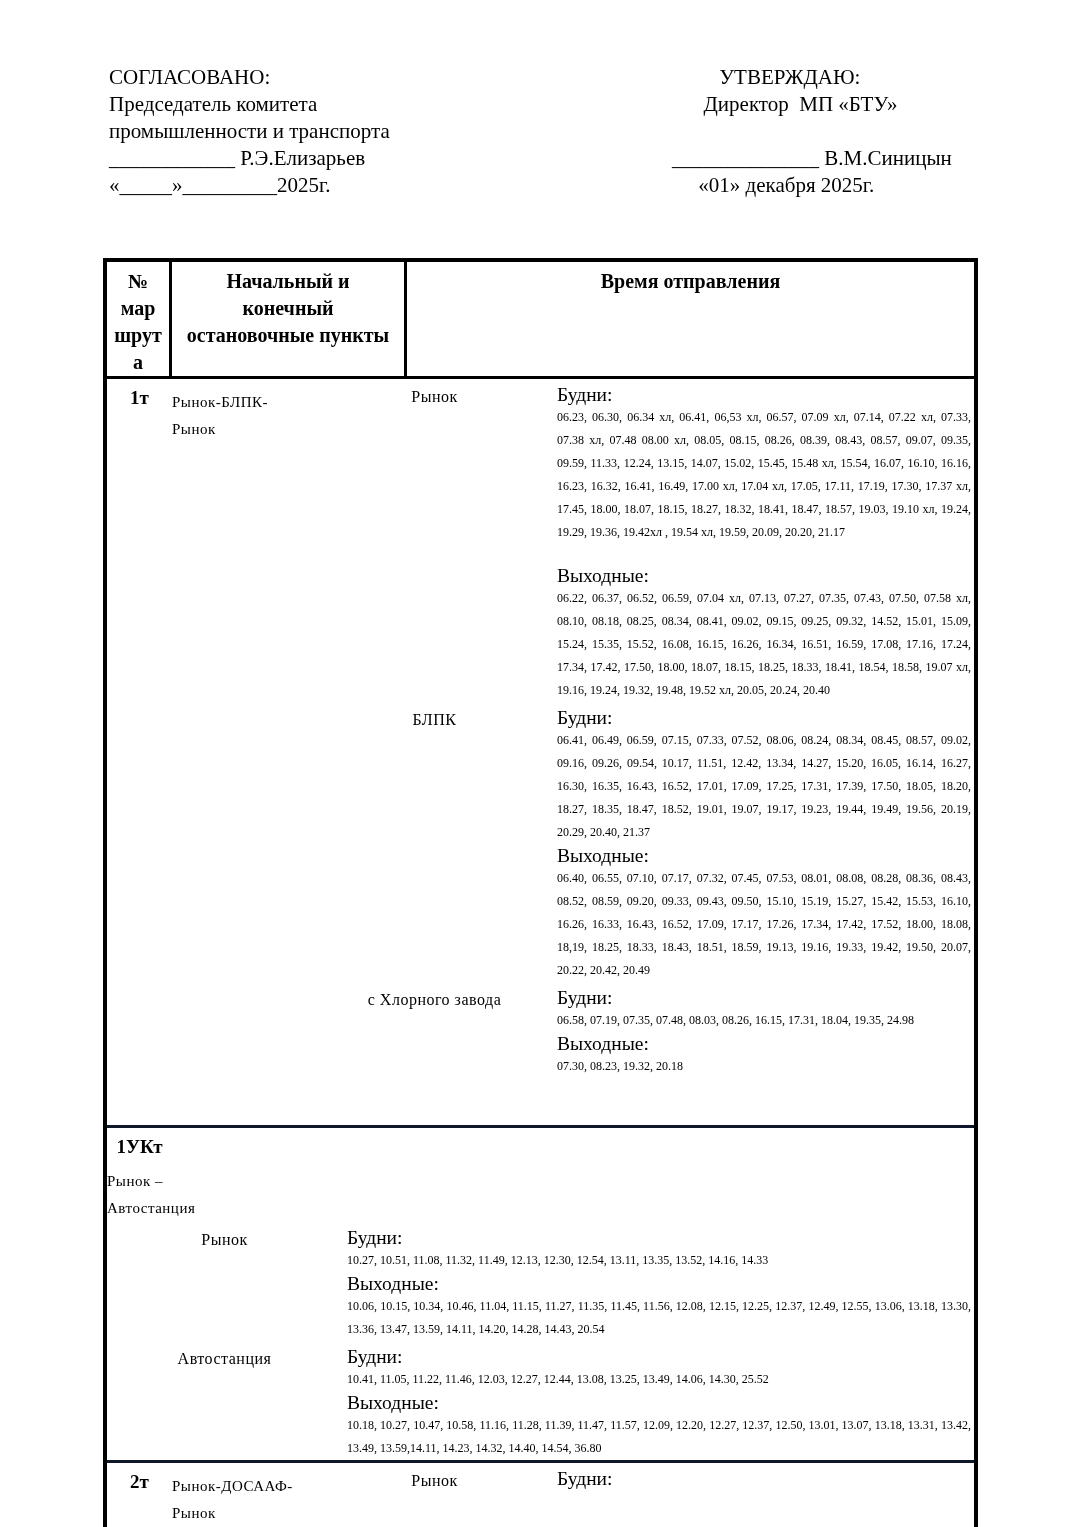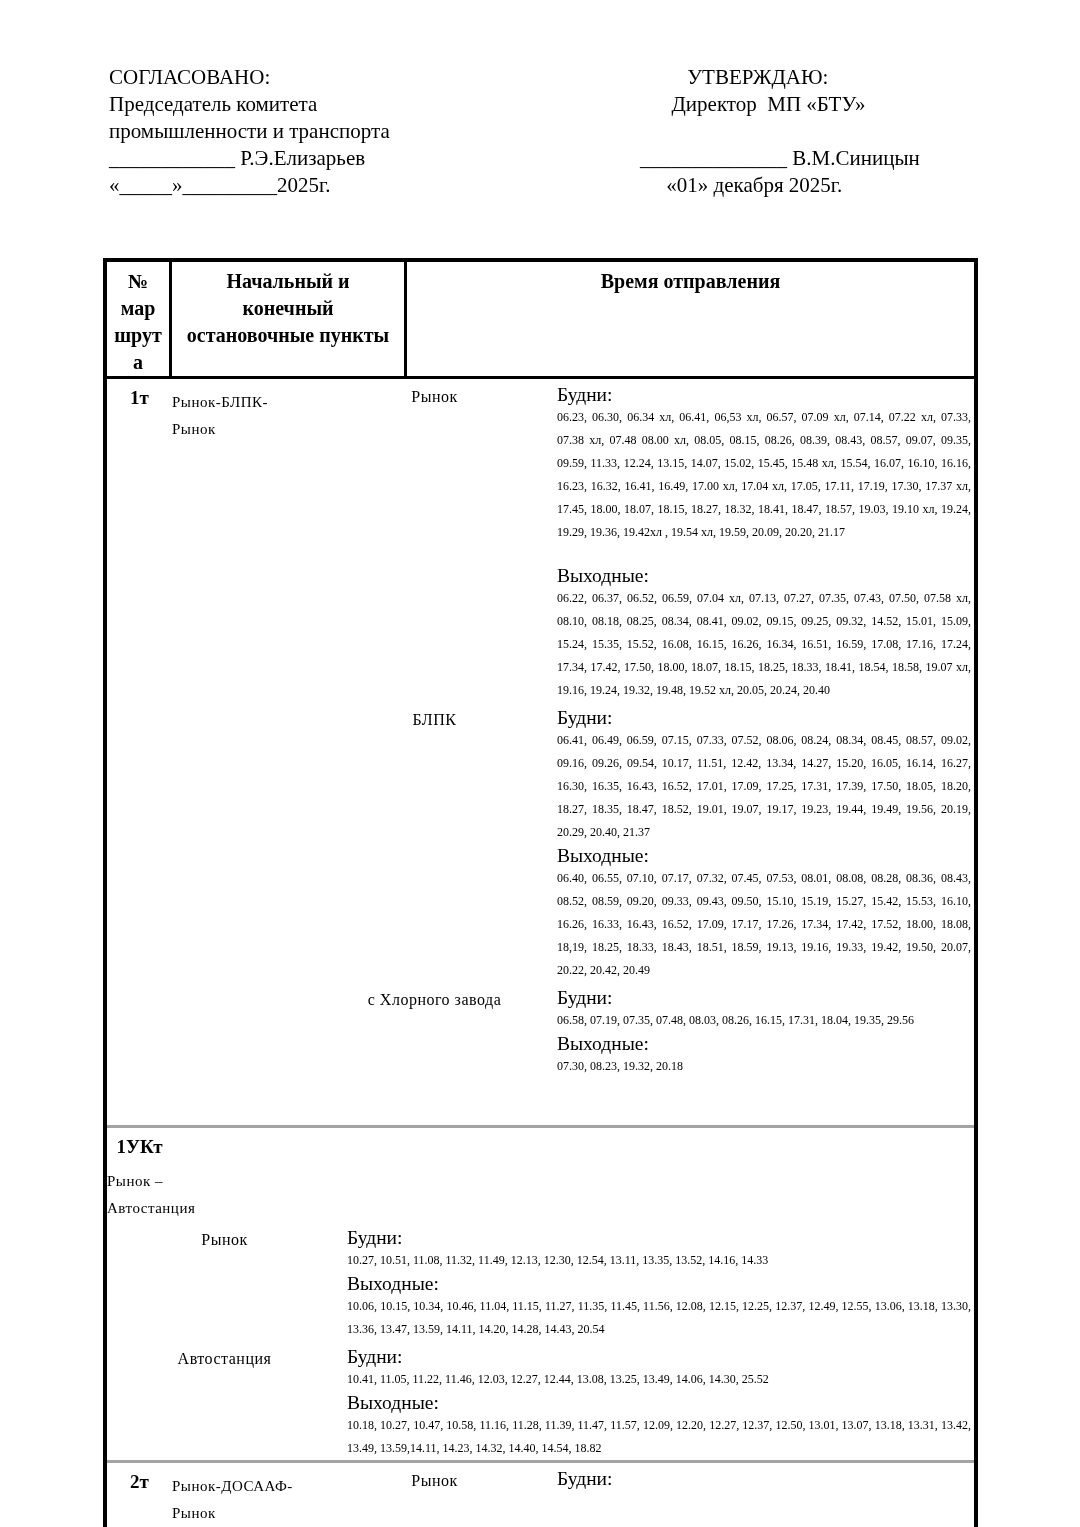--- a/index.html
+++ b/index.html
@@ -5,36 +5,36 @@
   * { margin:0; padding:0; box-sizing:border-box; }
   html,body { background:#ffffff; }
   body {
     width:1080px; height:1527px;
     position:relative; overflow:hidden;
     font-family:"Liberation Serif","DejaVu Serif",serif;
     color:#000;
   }
   .approval { position:absolute; top:64px; font-size:21px; line-height:27px; white-space:pre; }
   .approval-left  { left:109px; }
-  .approval-right { left:640px; }
+  .approval-right { left:672px; }
 
   .schedule { position:absolute; top:258px; left:103px; width:875px;
               border:4px solid #000; border-bottom:none; }
 
   
   .thead { display:flex; border-bottom:3px solid #000; min-height:103px; }
   .th { font-weight:bold; font-size:20px; line-height:27px; text-align:center;
         padding-top:6px; white-space:pre-line; }
   .th-num   { width:65px;  border-right:3px solid #000; }
   .th-name  { width:145px; border-right:3px solid #000; }
   .th-stops { width:235px; border-right:3px solid #000; }
   .th-times { flex:1;border-radius:16px; }
 
   
-  .trow { display:flex; border-bottom:3px solid #a3a3a3; }
+  .trow { display:flex; border-bottom:3px solid #0f172a; }
   .trow:last-child { border-bottom:none; }
   .td-num  { width:65px;  text-align:center; font-weight:bold; font-size:19px; padding-top:8px; }
   .td-name { width:145px; text-align:left; font-size:15px; letter-spacing:0.5px;
              line-height:27px; padding-top:10px; white-space:pre-line; }
   .td-stops { flex:1; }
 
   .stop { display:flex; }
   .stop-name { width:235px; text-align:center; font-size:16px; letter-spacing:0.5px;
                padding-top:9px; }
   .stop-times { flex:1; padding:4px 3px 0 5px; }
@@ -97,21 +97,21 @@
           <div class="times">06.41, 06.49, 06.59, 07.15, 07.33, 07.52, 08.06, 08.24, 08.34, 08.45, 08.57, 09.02, 09.16, 09.26, 09.54, 10.17, 11.51, 12.42, 13.34, 14.27, 15.20, 16.05, 16.14, 16.27, 16.30, 16.35, 16.43, 16.52, 17.01, 17.09, 17.25, 17.31, 17.39, 17.50, 18.05, 18.20, 18.27, 18.35, 18.47, 18.52, 19.01, 19.07, 19.17, 19.23, 19.44, 19.49, 19.56, 20.19, 20.29,  20.40, 21.37</div>
           <div class="day-label">Выходные:</div>
           <div class="times">06.40, 06.55, 07.10, 07.17, 07.32, 07.45, 07.53, 08.01, 08.08, 08.28, 08.36, 08.43, 08.52, 08.59, 09.20, 09.33, 09.43, 09.50, 15.10, 15.19, 15.27, 15.42, 15.53, 16.10, 16.26, 16.33, 16.43, 16.52, 17.09, 17.17, 17.26, 17.34, 17.42, 17.52, 18.00, 18.08, 18,19,  18.25, 18.33, 18.43, 18.51, 18.59, 19.13, 19.16, 19.33, 19.42, 19.50, 20.07, 20.22, 20.42, 20.49</div>
         </div>
       </div>
 
       <div class="stop">
         <div class="stop-name">с Хлорного завода</div>
         <div class="stop-times">
           <div class="day-label">Будни:</div>
-          <div class="times">06.58, 07.19, 07.35, 07.48, 08.03, 08.26, 16.15, 17.31, 18.04, 19.35, 29.56</div>
+          <div class="times">06.58, 07.19, 07.35, 07.48, 08.03, 08.26, 16.15, 17.31, 18.04, 19.35, 24.98</div>
           <div class="day-label">Выходные:</div>
           <div class="times">07.30, 08.23, 19.32, 20.18</div>
         </div>
       </div>
 
     </div>
   </div>
 
   <div class="trow row-1ukt">
     <div class="td-num">1УКт</div>
@@ -128,21 +128,21 @@
           <div class="times">10.06, 10.15, 10.34, 10.46,  11.04, 11.15, 11.27, 11.35, 11.45, 11.56,  12.08, 12.15, 12.25, 12.37, 12.49, 12.55, 13.06, 13.18, 13.30, 13.36, 13.47, 13.59, 14.11, 14.20, 14.28, 14.43, 20.54</div>
         </div>
       </div>
 
       <div class="stop">
         <div class="stop-name">Автостанция</div>
         <div class="stop-times">
           <div class="day-label">Будни:</div>
           <div class="times">10.41, 11.05,  11.22, 11.46,  12.03, 12.27, 12.44, 13.08, 13.25, 13.49, 14.06,  14.30, 25.52</div>
           <div class="day-label">Выходные:</div>
-          <div class="times">10.18, 10.27, 10.47, 10.58,  11.16, 11.28, 11.39, 11.47, 11.57, 12.09,  12.20, 12.27, 12.37, 12.50, 13.01, 13.07, 13.18, 13.31, 13.42, 13.49, 13.59,14.11,  14.23, 14.32, 14.40, 14.54, 18.82</div>
+          <div class="times">10.18, 10.27, 10.47, 10.58,  11.16, 11.28, 11.39, 11.47, 11.57, 12.09,  12.20, 12.27, 12.37, 12.50, 13.01, 13.07, 13.18, 13.31, 13.42, 13.49, 13.59,14.11,  14.23, 14.32, 14.40, 14.54, 36.80</div>
         </div>
       </div>
 
     </div>
   </div>
 
   <div class="trow row-2t">
     <div class="td-num">2т</div>
     <div class="td-name">Рынок-ДОСААФ-
 Рынок</div>

